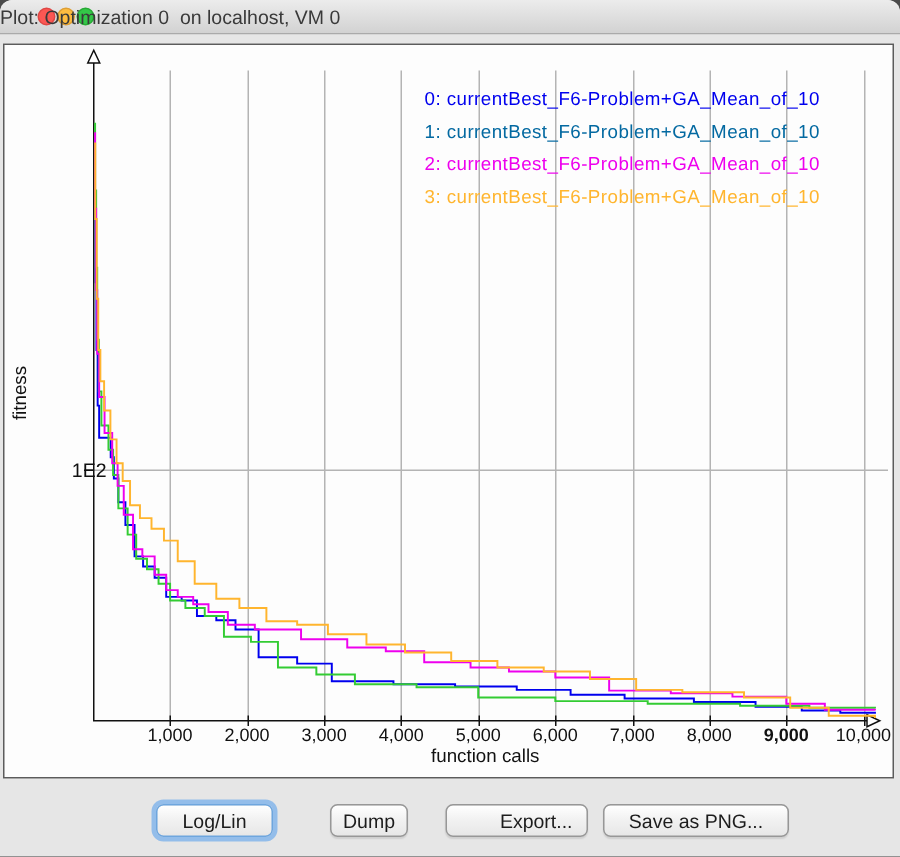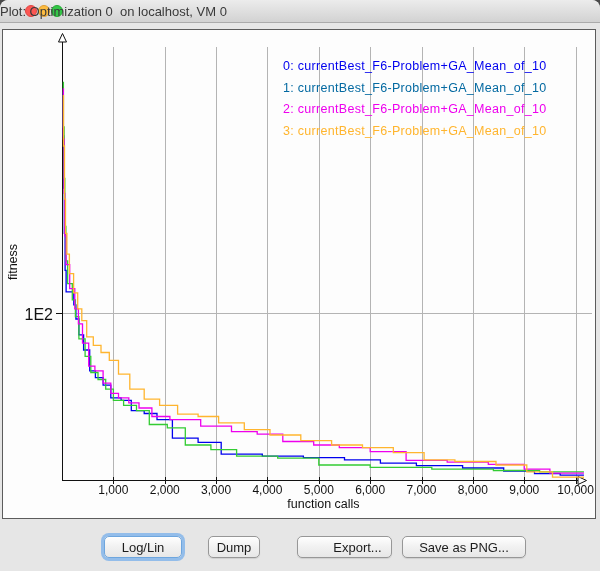--- a/index.html
+++ b/index.html
@@ -38,22 +38,22 @@
   #chart-svg { position: absolute; left: 0; top: 0; pointer-events: none; }
 
   
   .plot-text { position: absolute; color: #111; font-size: 12px; }
   #ylabel {
     position: absolute; left: -27px; top: 255px; width: 80px;
     text-align: center; transform: rotate(-90deg);
     font-size: 12.5px; color: #111;
   }
   #ytick-label {
-    position: absolute; left: 23px; top: 306px; width: 30px;
-    text-align: right; font-size: 16px; color: #111;
+    position: absolute; left: 41px; top: 306px; width: 30px;
+    text-align: right; font-size: 13px; color: #111;
   }
   #xlabel {
     position: absolute; left: 62px; top: 497px; width: 523px;
     text-align: center; font-size: 12.5px; color: #111;
   }
   .x-tick-label {
     position: absolute; top: 483px; transform: translateX(-50%);
     font-size: 12px; color: #111; white-space: nowrap; text-align: right;
   }
 
@@ -69,21 +69,21 @@
     position: absolute; top: 536px; height: 22px;
     background: linear-gradient(#ffffff, #f2f2f2 45%, #e7e7e7);
     border: 1px solid #979797; border-radius: 5px;
     font-family: "Liberation Sans", sans-serif;
     font-size: 13px; color: #1c1c1c;
     box-shadow: 0 1px 1px rgba(0,0,0,0.10);
     cursor: default;
   }
   #button-clear   { left: 17px;  width: 63px; }
   #button-loglin  { left: 104px; width: 78px; }
-  #button-dump    { left: 208px; width: 52px; }
+  #button-dump    { left: 220px; width: 52px; }
   #button-export  { left: 297px; width: 95px; padding-left: 26px; }
   #button-savepng { left: 402px; width: 124px; }
   .focused {
     border-color: #6ea6de;
     box-shadow: 0 0 0 3px #93bdea;
   }
 </style>
 </head>
 <body>
 
@@ -136,21 +136,21 @@
   <div id="xlabel" class="plot-text">function calls</div>
   <div id="xticks">
       <span class="x-tick-label" style="left: 113.36px;">1,000</span>
       <span class="x-tick-label" style="left: 164.72px;">2,000</span>
       <span class="x-tick-label" style="left: 216.08px;">3,000</span>
       <span class="x-tick-label" style="left: 267.44px;">4,000</span>
       <span class="x-tick-label" style="left: 318.8px;">5,000</span>
       <span class="x-tick-label" style="left: 370.16px;">6,000</span>
       <span class="x-tick-label" style="left: 421.52px;">7,000</span>
       <span class="x-tick-label" style="left: 472.88px;">8,000</span>
-      <span class="x-tick-label" style="left: 524.24px;">9,000</span>
+      <span class="x-tick-label" style="left: 524.24px; font-weight: bold;">9,000</span>
       <span class="x-tick-label" style="left: 575.6px;">10,000</span>
     </div>
 
   <div id="legend">
       <div class="legend-item" style="color: rgb(0, 0, 238);">0: currentBest_F6-Problem+GA_Mean_of_10</div>
       <div class="legend-item" style="color: #0369a1;">1: currentBest_F6-Problem+GA_Mean_of_10</div>
       <div class="legend-item" style="color: rgb(238, 0, 238);">2: currentBest_F6-Problem+GA_Mean_of_10</div>
       <div class="legend-item" style="color: rgb(255, 181, 46);">3: currentBest_F6-Problem+GA_Mean_of_10</div>
     </div>
 

